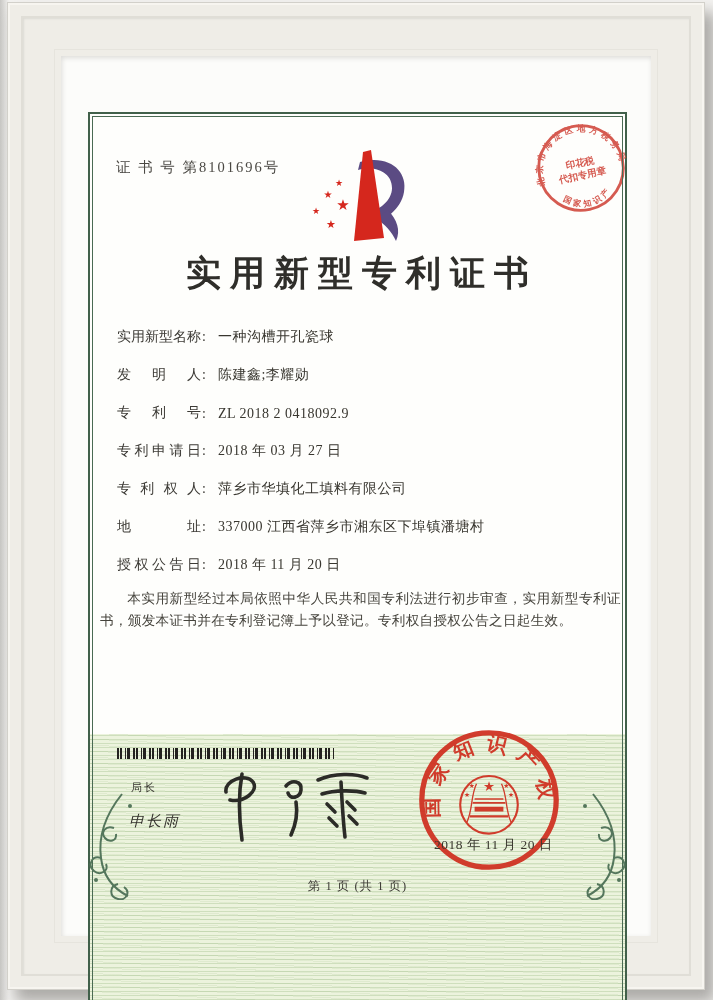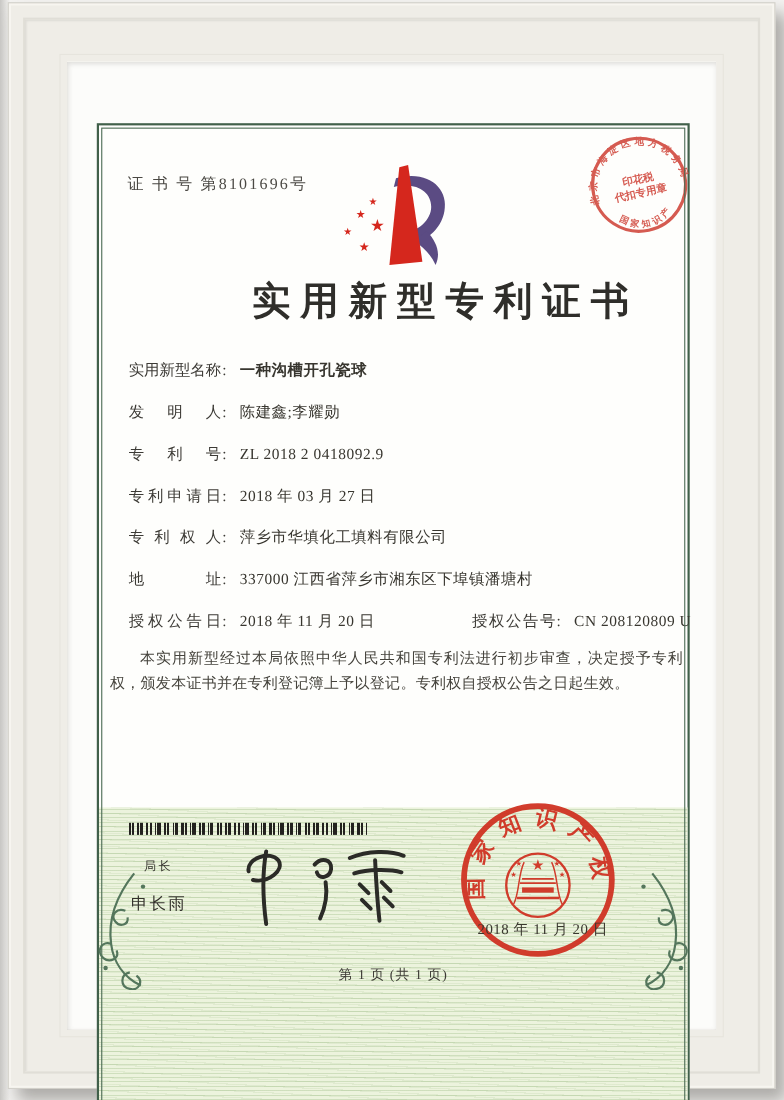--- a/index.html
+++ b/index.html
@@ -46,21 +46,21 @@
   .cert-no{position:absolute;left:26px;top:44px;font-size:14.5px;letter-spacing:2px;color:#4a4843;}
 
   .logo{position:absolute;left:212px;top:34px;width:112px;height:96px;}
   .logo .star{font-family:"DejaVu Sans",sans-serif;}
 
   .tax-stamp{position:absolute;left:443px;top:6px;width:96px;height:96px;transform:rotate(-12deg);opacity:.88;}
 
   .title{
     position:absolute;left:0;top:136px;width:100%;
     text-align:center;font-size:35px;font-weight:700;color:#2f2e2a;
-    letter-spacing:9px;text-indent:9px;padding-left:43px;
+    letter-spacing:9px;text-indent:9px;
   }
 
   .fields{position:absolute;left:0;top:0;width:100%;}
   .frow{position:absolute;left:27px;width:500px;height:22px;font-size:14px;white-space:nowrap;}
   .flabel{display:inline-block;width:84px;text-align:justify;text-align-last:justify;vertical-align:bottom;color:#3c3a35;}
   .fcolon{display:inline-block;margin:0 2px 0 1px;}
   .fvalue{display:inline-block;margin-left:10px;letter-spacing:.5px;color:#38362f;}
   .pair2{position:absolute;left:312px;top:0;white-space:nowrap;}
   .pair2 .flabel{width:76px;}
 
@@ -70,21 +70,21 @@
   .barcode{
     position:absolute;left:27px;top:634px;width:217px;height:11px;
     background-image:repeating-linear-gradient(90deg,
       #23221f 0 2px, rgba(0,0,0,0) 2px 3px,
       #23221f 3px 5px, rgba(0,0,0,0) 5px 8px,
       #23221f 8px 9px,  rgba(0,0,0,0) 9px 10px,
       #23221f 10px 13px, rgba(0,0,0,0) 13px 16px);
   }
 
   .director-label{position:absolute;left:41px;top:666px;font-size:11px;letter-spacing:2px;color:#33312c;}
-  .director-name{position:absolute;left:29px;top:698px;font-size:15px;letter-spacing:2px;color:#33312c;}
+  .director-name{position:absolute;left:39px;top:698px;font-size:15px;letter-spacing:2px;color:#33312c;font-style:italic;}
   .signature{position:absolute;left:124px;top:648px;width:170px;height:92px;}
 
   .seal{position:absolute;left:327px;top:614px;width:144px;height:144px;opacity:.93;}
   .seal-date{position:absolute;left:344px;top:722px;font-size:13.5px;letter-spacing:.5px;color:#3a382f;z-index:6;}
 
   .footer-page{position:absolute;left:0;top:764px;width:100%;text-align:center;font-size:12.5px;letter-spacing:1px;color:#3c3a35;z-index:6;}
 
   .flourish{position:absolute;width:66px;height:108px;z-index:6;}
   .flourish.bl{left:-4px;top:678px;}
   .flourish.br{right:-4px;top:678px;transform:scaleX(-1);}
@@ -134,47 +134,44 @@
         </text>
         <text x="50" y="48" font-size="10" fill="#d0453a" text-anchor="middle" font-weight="700">印花税</text>
         <text x="50" y="61" font-size="10" fill="#d0453a" text-anchor="middle" font-weight="700">代扣专用章</text>
       </svg>
     </div>
 
     <div class="title">实用新型专利证书</div>
 
     <div class="fields">
       <div class="frow" style="top:214px">
-        <span class="flabel">实用新型名称</span><span class="fcolon">:</span><span class="fvalue" style="font-weight:700">一种沟槽开孔瓷球</span>
+        <span class="flabel">实用新型名称</span><span class="fcolon">:</span><span class="fvalue" style="font-weight:400">一种沟槽开孔瓷球</span>
       </div>
       <div class="frow" style="top:252px">
         <span class="flabel">发明人</span><span class="fcolon">:</span><span class="fvalue">陈建鑫;李耀勋</span>
       </div>
       <div class="frow" style="top:290px">
         <span class="flabel">专利号</span><span class="fcolon">:</span><span class="fvalue">ZL 2018 2 0418092.9</span>
       </div>
       <div class="frow" style="top:328px">
         <span class="flabel">专利申请日</span><span class="fcolon">:</span><span class="fvalue">2018 年 03 月 27 日</span>
       </div>
       <div class="frow" style="top:366px">
         <span class="flabel">专利权人</span><span class="fcolon">:</span><span class="fvalue">萍乡市华填化工填料有限公司</span>
       </div>
       <div class="frow" style="top:404px">
         <span class="flabel">地址</span><span class="fcolon">:</span><span class="fvalue">337000 江西省萍乡市湘东区下埠镇潘塘村</span>
       </div>
       <div class="frow" style="top:442px">
         <span class="flabel">授权公告日</span><span class="fcolon">:</span><span class="fvalue">2018 年 11 月 20 日</span>
-        <span class="pair2">
-          <span class="flabel">授权公告号</span><span class="fcolon">:</span><span class="fvalue">CN 208120809 U</span>
-        </span>
       </div>
     </div>
 
     <div class="paras">
-      <p>本实用新型经过本局依照中华人民共和国专利法进行初步审查，决定授予专利权，颁发本证书并在专利登记簿上予以登记。专利权自授权公告之日起生效。</p>
+      <p>本实用新型经过本局依照中华人民共和国专利法进行初步审查，实用新型专利证书，颁发本证书并在专利登记簿上予以登记。专利权自授权公告之日起生效。</p>
     </div>
 
     <div class="barcode"></div>
 
     <div class="director-label">局长</div>
     <div class="director-name">申长雨</div>
 
     <div class="signature">
       <svg width="170" height="92" viewBox="0 0 170 92">
         <g fill="none" stroke="#2b2b27" stroke-width="3.6" stroke-linecap="round">

